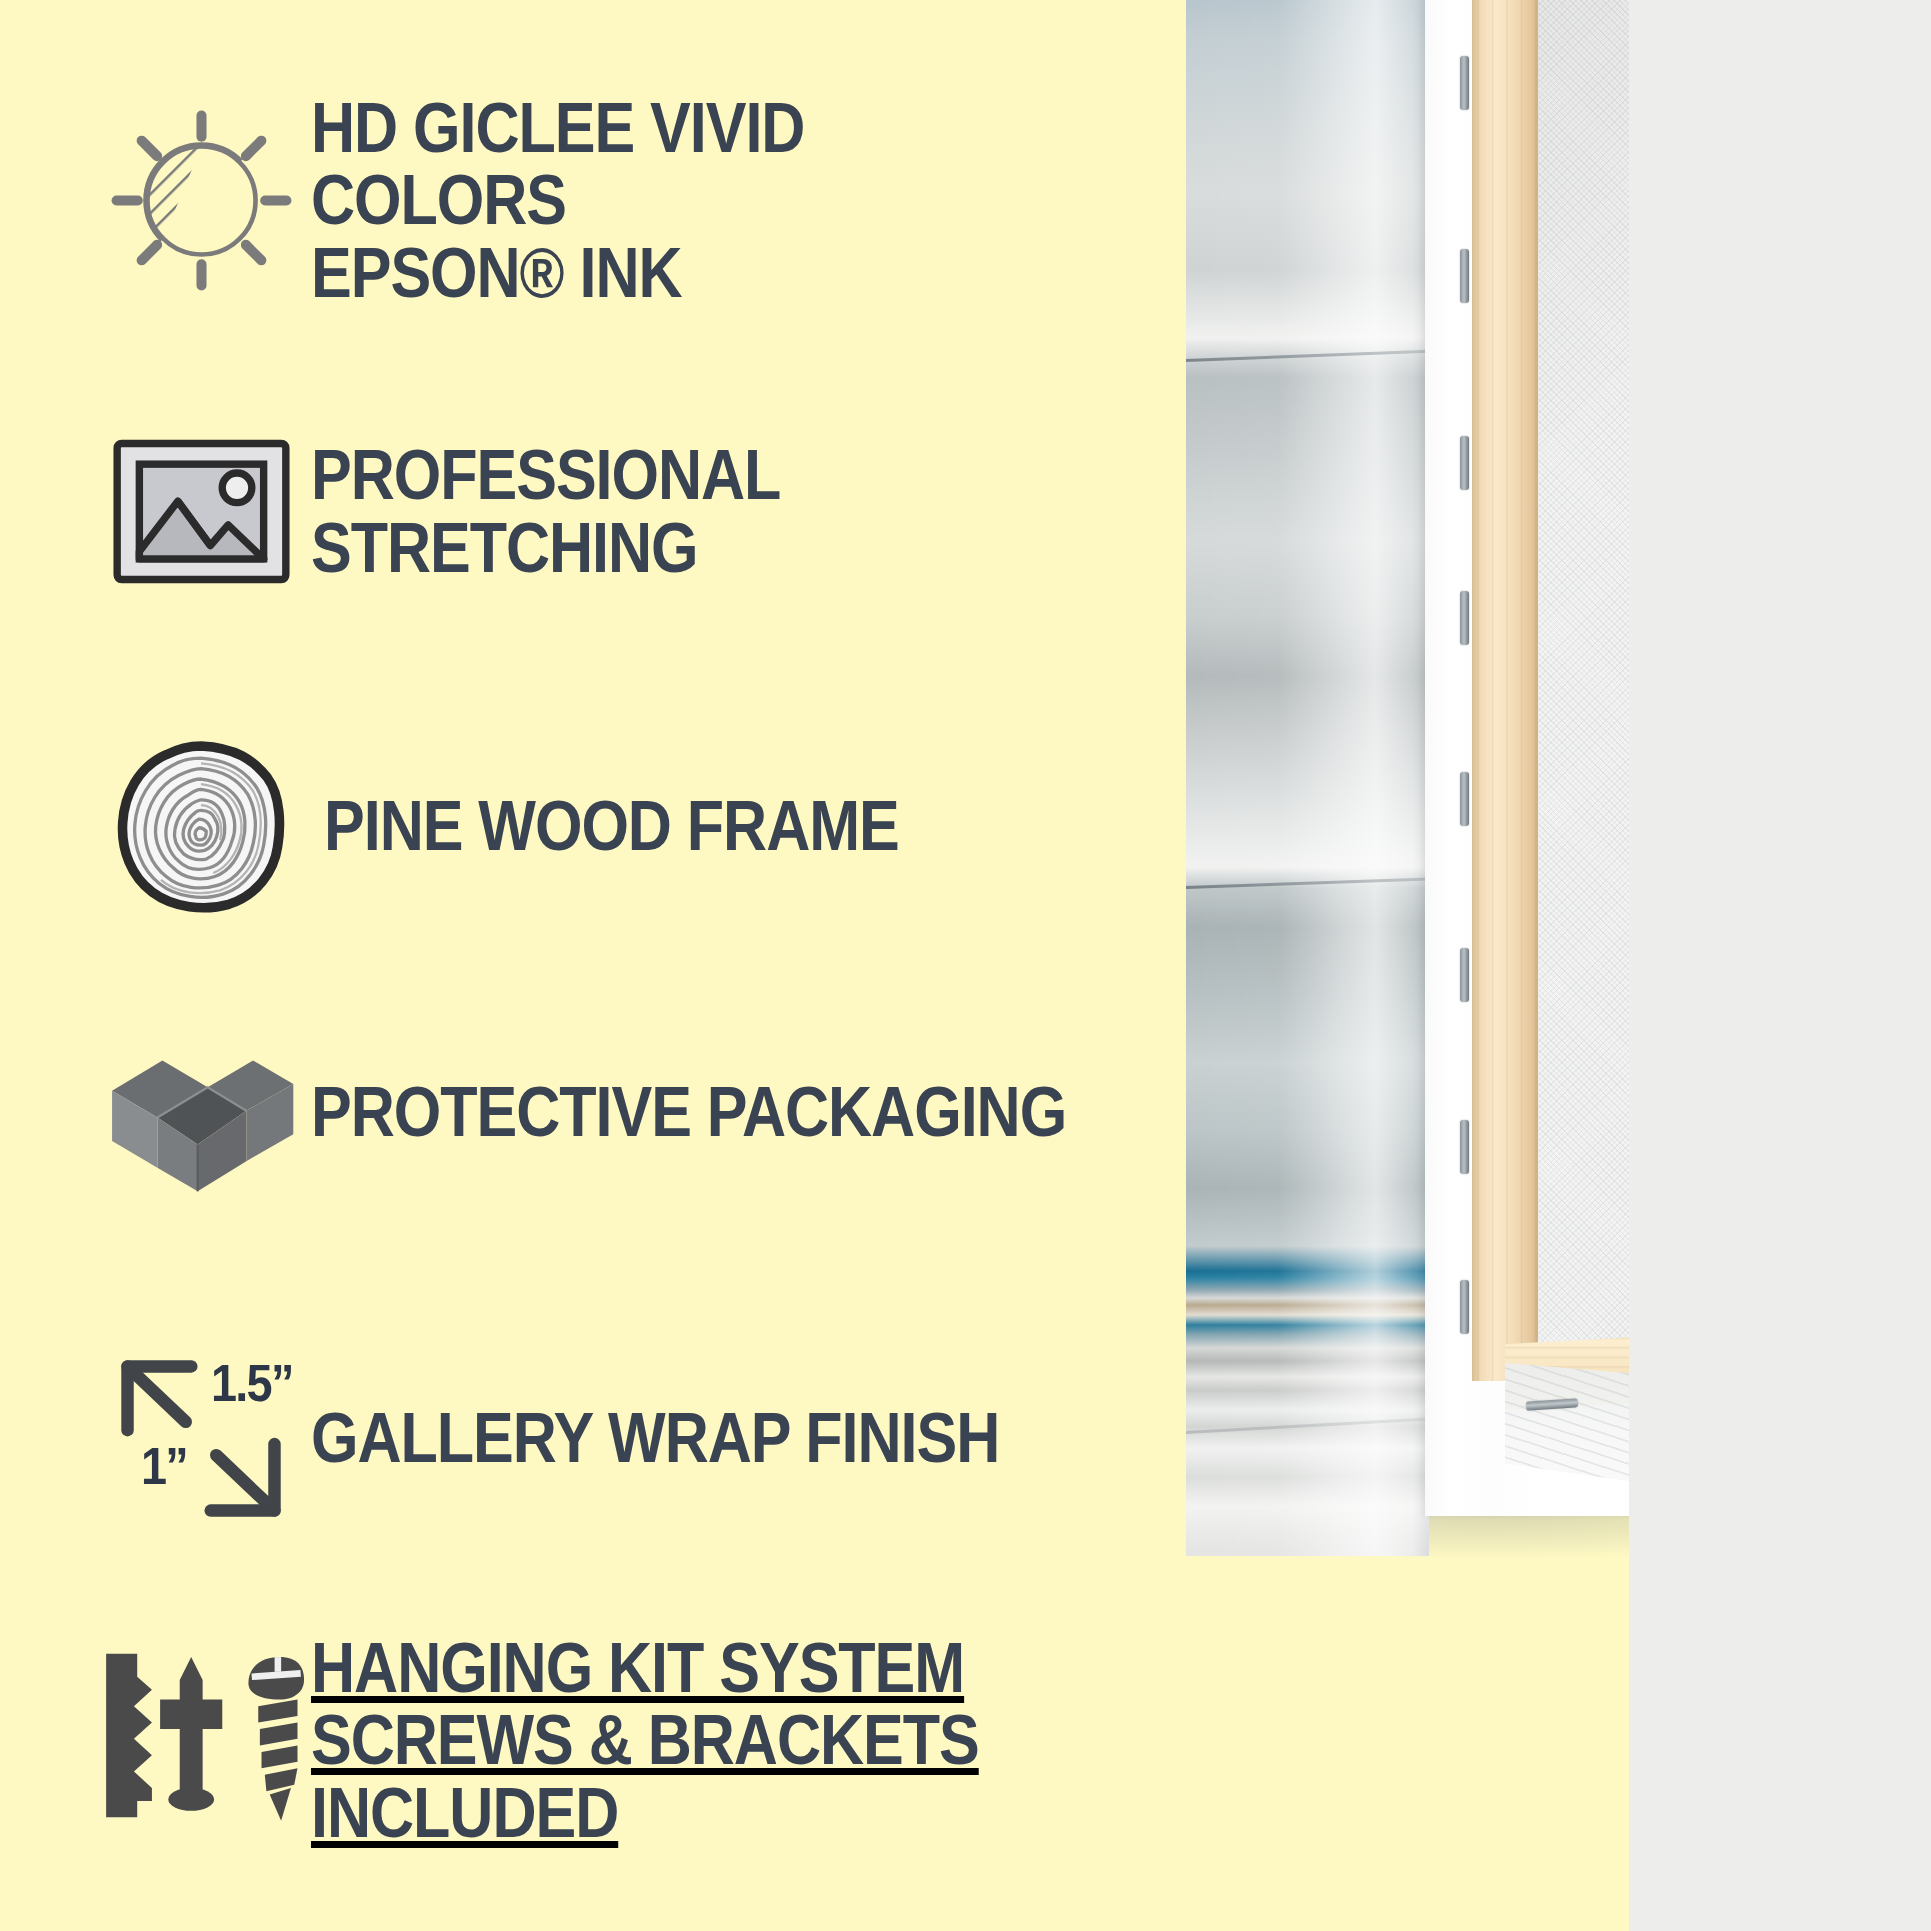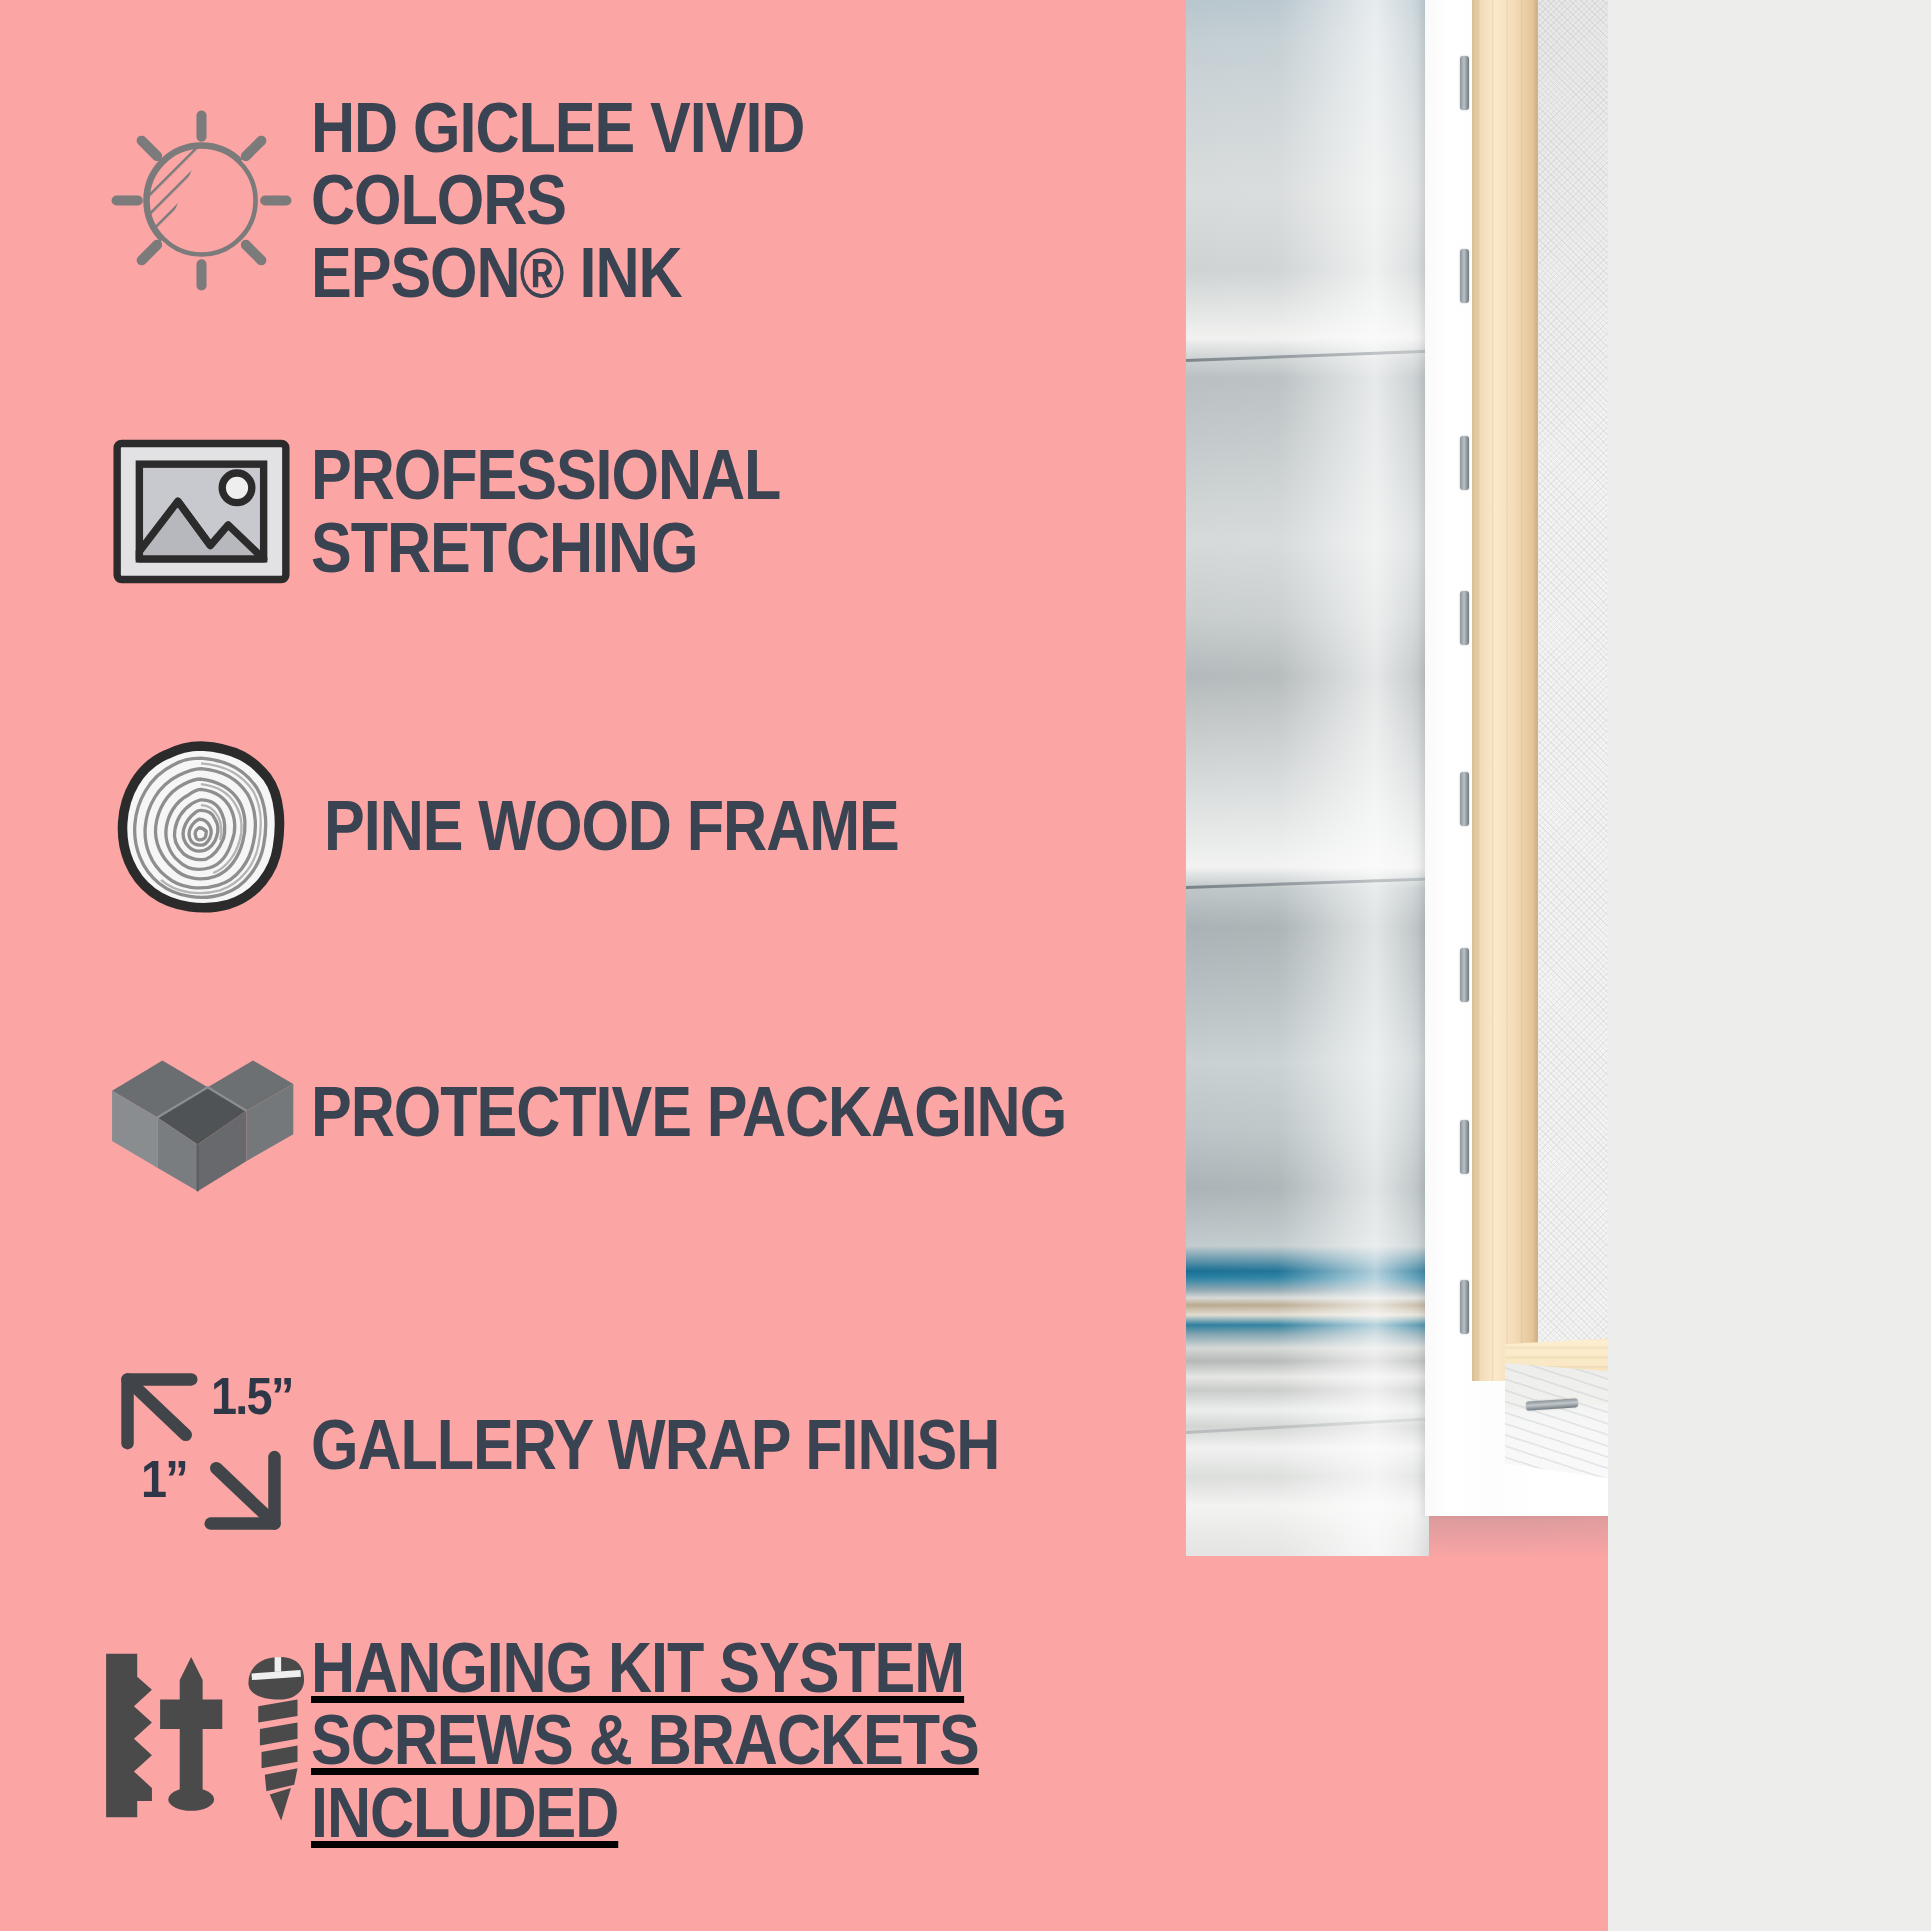--- a/index.html
+++ b/index.html
@@ -13,22 +13,23 @@
     font-family: "Liberation Sans", sans-serif;
     overflow: hidden;
     position: relative;
   }
 
   
   #infographic {
     position: relative;
     width: 1608px;
     height: 1931px;
-    background: #fca5a5;
+    background: #fef9c3;
     overflow: hidden;
+    padding-left: 21px;
   }
 
   
   .photo-area {
     position: absolute;
     left: 1186px;
     top: 0;
     width: 745px;
     height: 1583px;
     overflow: hidden;
@@ -258,21 +259,20 @@
   #row-hangingkit  { top: 1632px; text-decoration: underline; }
 
   
   svg { display: block; overflow: visible; }
 
   
   .dim-icon-wrap {
     position: relative;
     width: 208px;
     height: 183px;
-    margin-top: 13px;
   }
   .dim-label {
     position: absolute;
     color: #2e3747;
     font-family: "Liberation Sans Narrow", "Liberation Sans", sans-serif;
     font-weight: bold;
     font-size: 52px;
     letter-spacing: -1.9px;
     transform: scaleX(0.9);
     transform-origin: left center;

